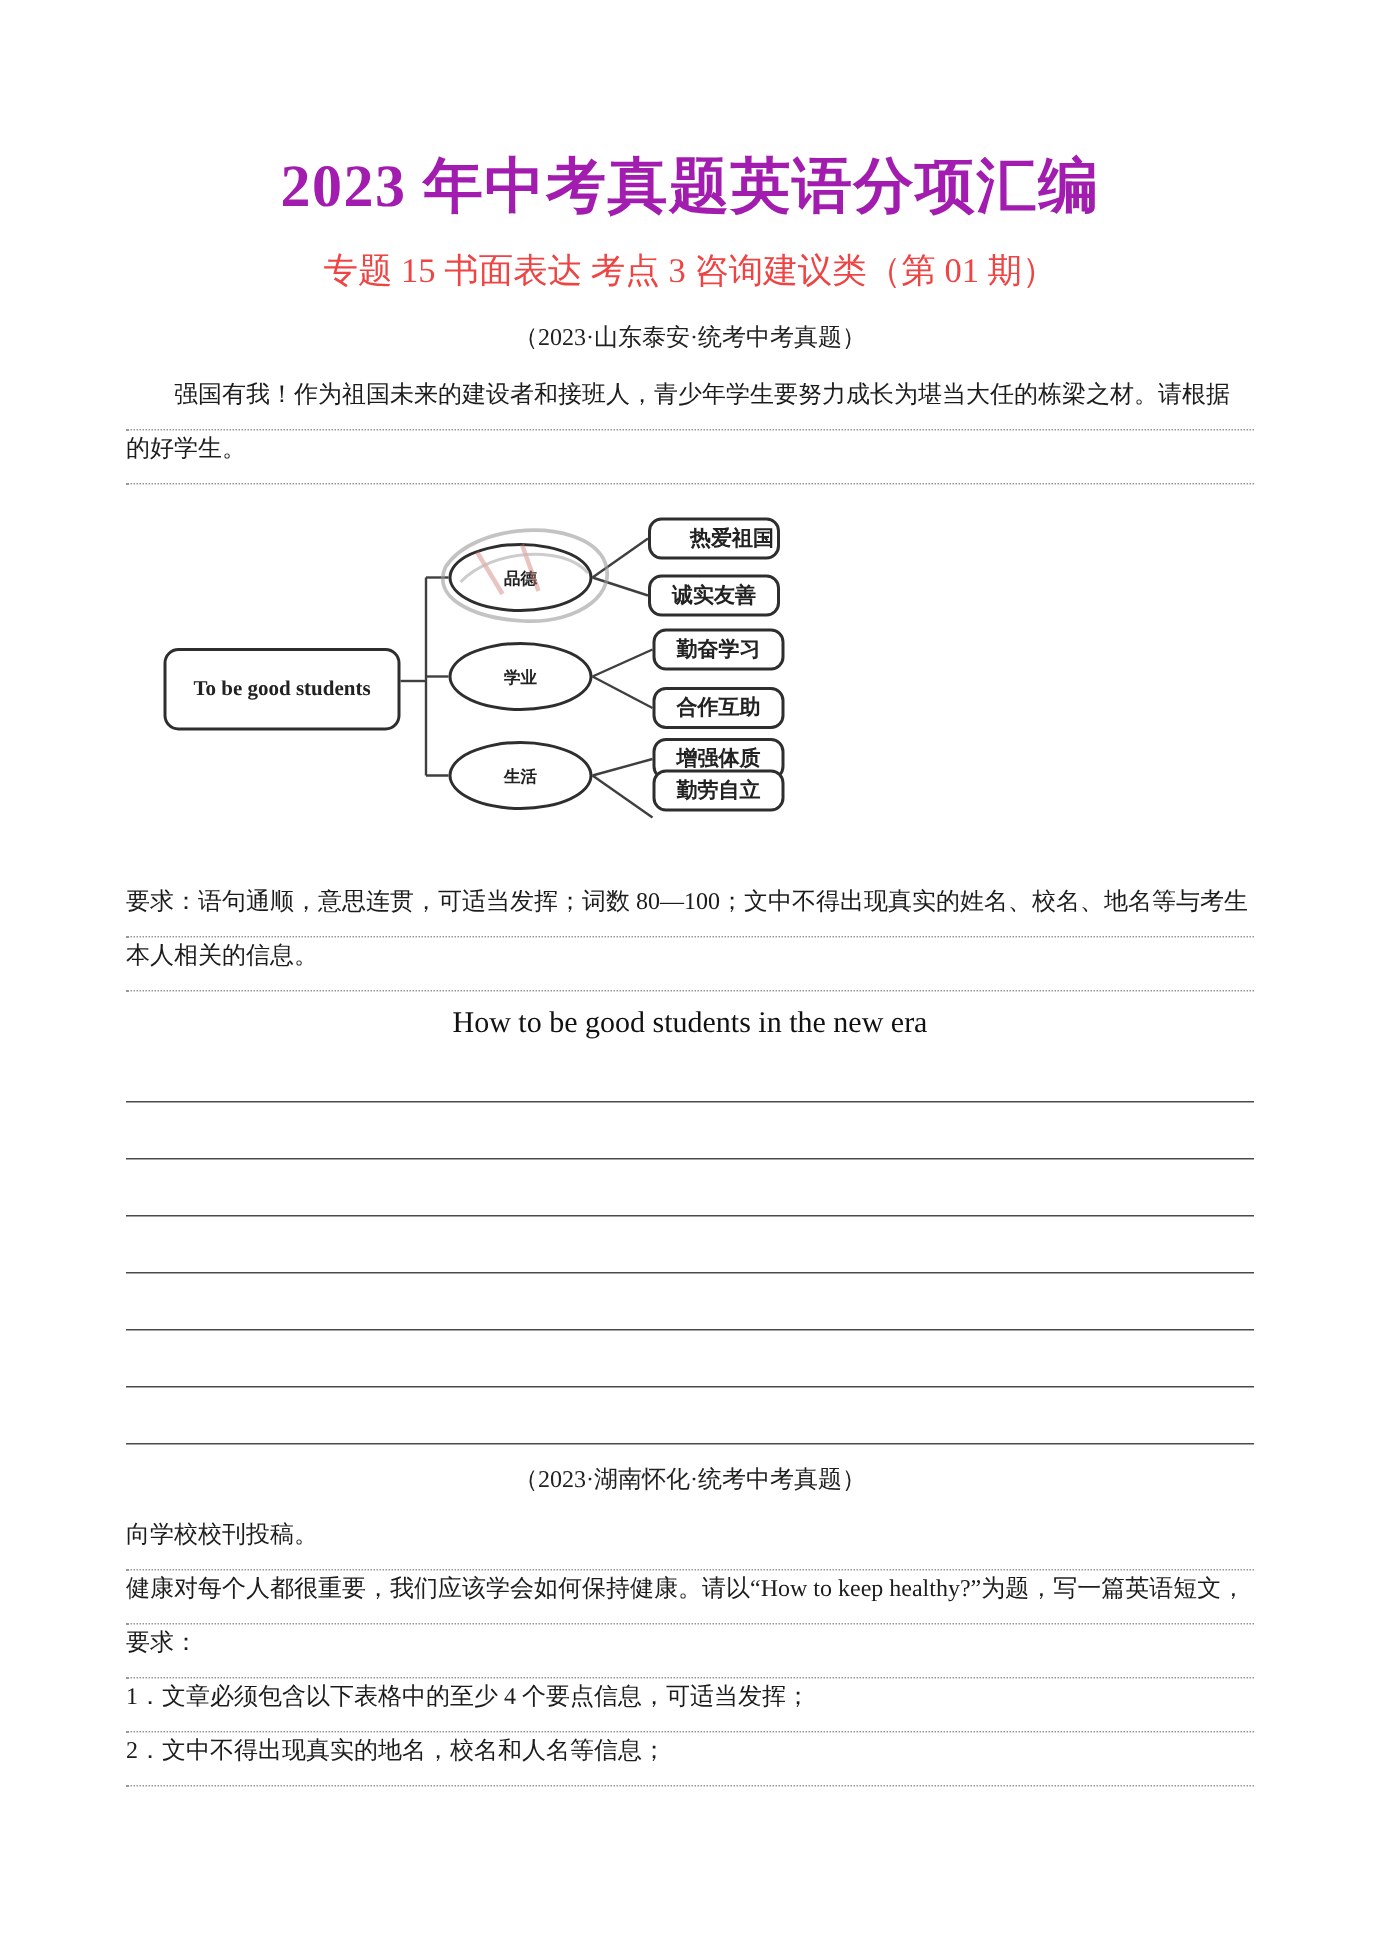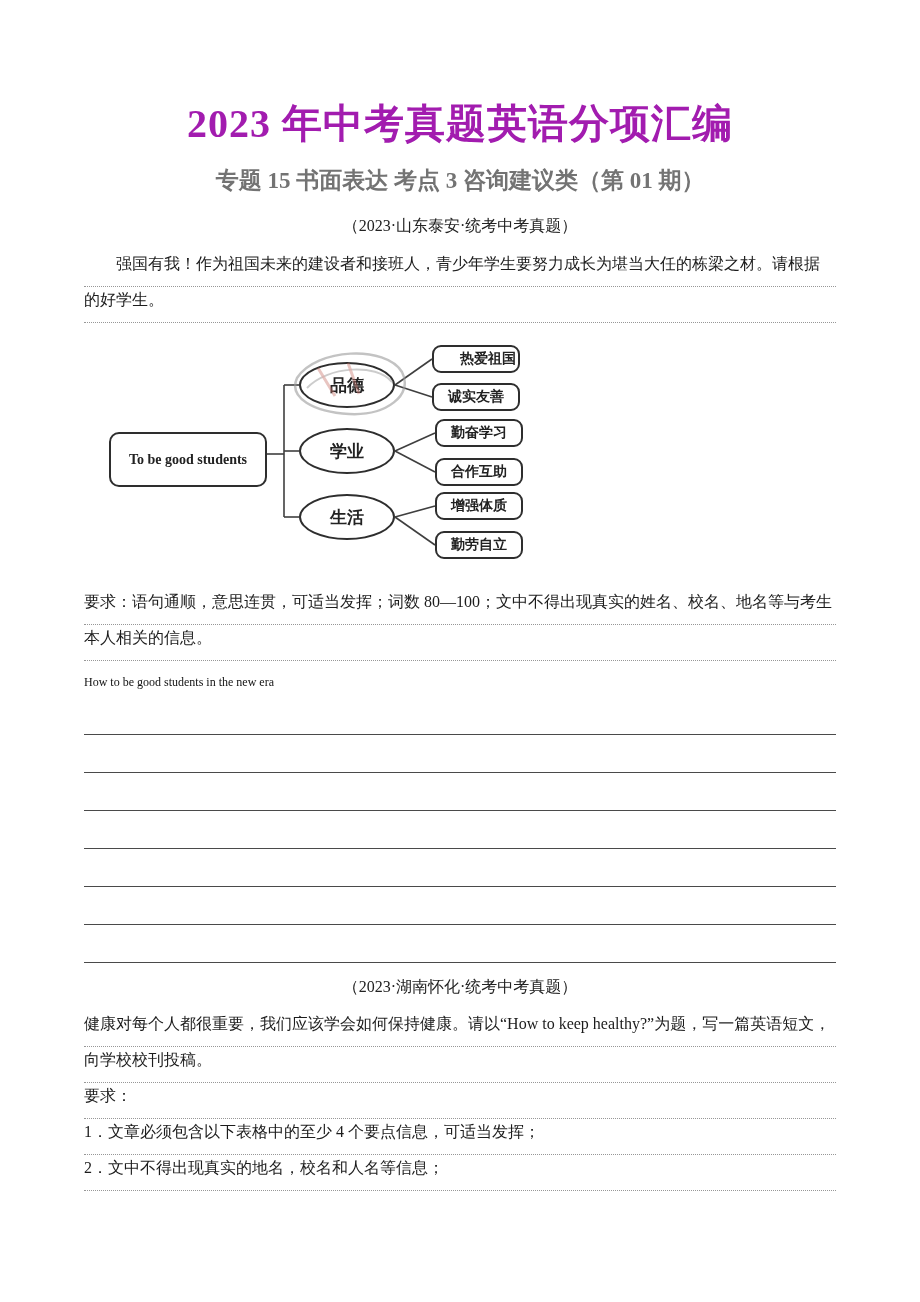--- a/index.html
+++ b/index.html
@@ -20,22 +20,22 @@
     text-align: center;
     font-size: 40px;
     font-weight: bold;
     color: #a21caf;
     letter-spacing: 1px;
   }
   .sub-title {
     margin: 0 0 20px 0;
     text-align: center;
     font-size: 23px;
-    font-weight: bold;
-    color: #737373;
+    font-weight: normal;
+    color: #ef4444;
   }
   .source {
     text-align: center;
     font-size: 16px;
     color: #222;
     margin: 0 0 15px 0;
     line-height: 20px;
   }
 
   .para { margin: 0; }
@@ -67,43 +67,44 @@
     color: #222;
   }
   .root-box {
     left: 15px; top: 100px; width: 158px; height: 55px;
     border-radius: 10px;
     font-size: 14px; font-weight: 700;
   }
   .ellipse {
     width: 96px; height: 46px;
     border-radius: 50%;
-    font-size: 17px; font-weight: 700;
+    font-size: 11px; font-weight: 700;
   }
   .e1 { left: 205px; top: 30px; }
   .e2 { left: 205px; top: 96px; }
   .e3 { left: 205px; top: 162px; }
   .item-box {
     width: 88px; height: 28px;
     border-radius: 9px;
     font-size: 14px; font-weight: 600;
   }
   .i1 { left: 338px; top: 13px; padding-left: 24px; }
   .i2 { left: 338px; top: 51px; }
   .i3 { left: 341px; top: 87px; }
   .i4 { left: 341px; top: 126px; }
   .i5 { left: 341px; top: 160px; }
-  .i6 { left: 341px; top: 199px; }
+  .i6 { left: 341px; top: 181px; }
   .diagram svg {
     position: absolute; inset: 0;
     z-index: 2; pointer-events: none;
   }
 
   .essay-title {
-    font-size: 12px;
+    text-align: center;
+    font-size: 20px;
     line-height: 26px;
     margin: 8px 0 0 0;
     color: #111;
   }
 
   .write-area { margin-top: 2px; }
   .write-line { height: 38px; border-bottom: 1px solid #4a4a4a; }
 
   .source2 { margin-top: 14px; margin-bottom: 14px; }
 </style>
@@ -169,22 +170,22 @@
       <div class="write-line"></div>
       <div class="write-line"></div>
       <div class="write-line"></div>
       <div class="write-line"></div>
       <div class="write-line"></div>
     </div>
 
     <div class="source source2">（2023·湖南怀化·统考中考真题）</div>
 
     <div class="para">
+      <div class="dline">向学校校刊投稿。</div>
       <div class="dline">健康对每个人都很重要，我们应该学会如何保持健康。请以“How to keep healthy?”为题，写一篇英语短文，</div>
-      <div class="dline">向学校校刊投稿。</div>
     </div>
 
     <div class="para">
       <div class="dline">要求：</div>
       <div class="dline">1．文章必须包含以下表格中的至少 4 个要点信息，可适当发挥；</div>
       <div class="dline">2．文中不得出现真实的地名，校名和人名等信息；</div>
     </div>
 
   </div>
 </div>

